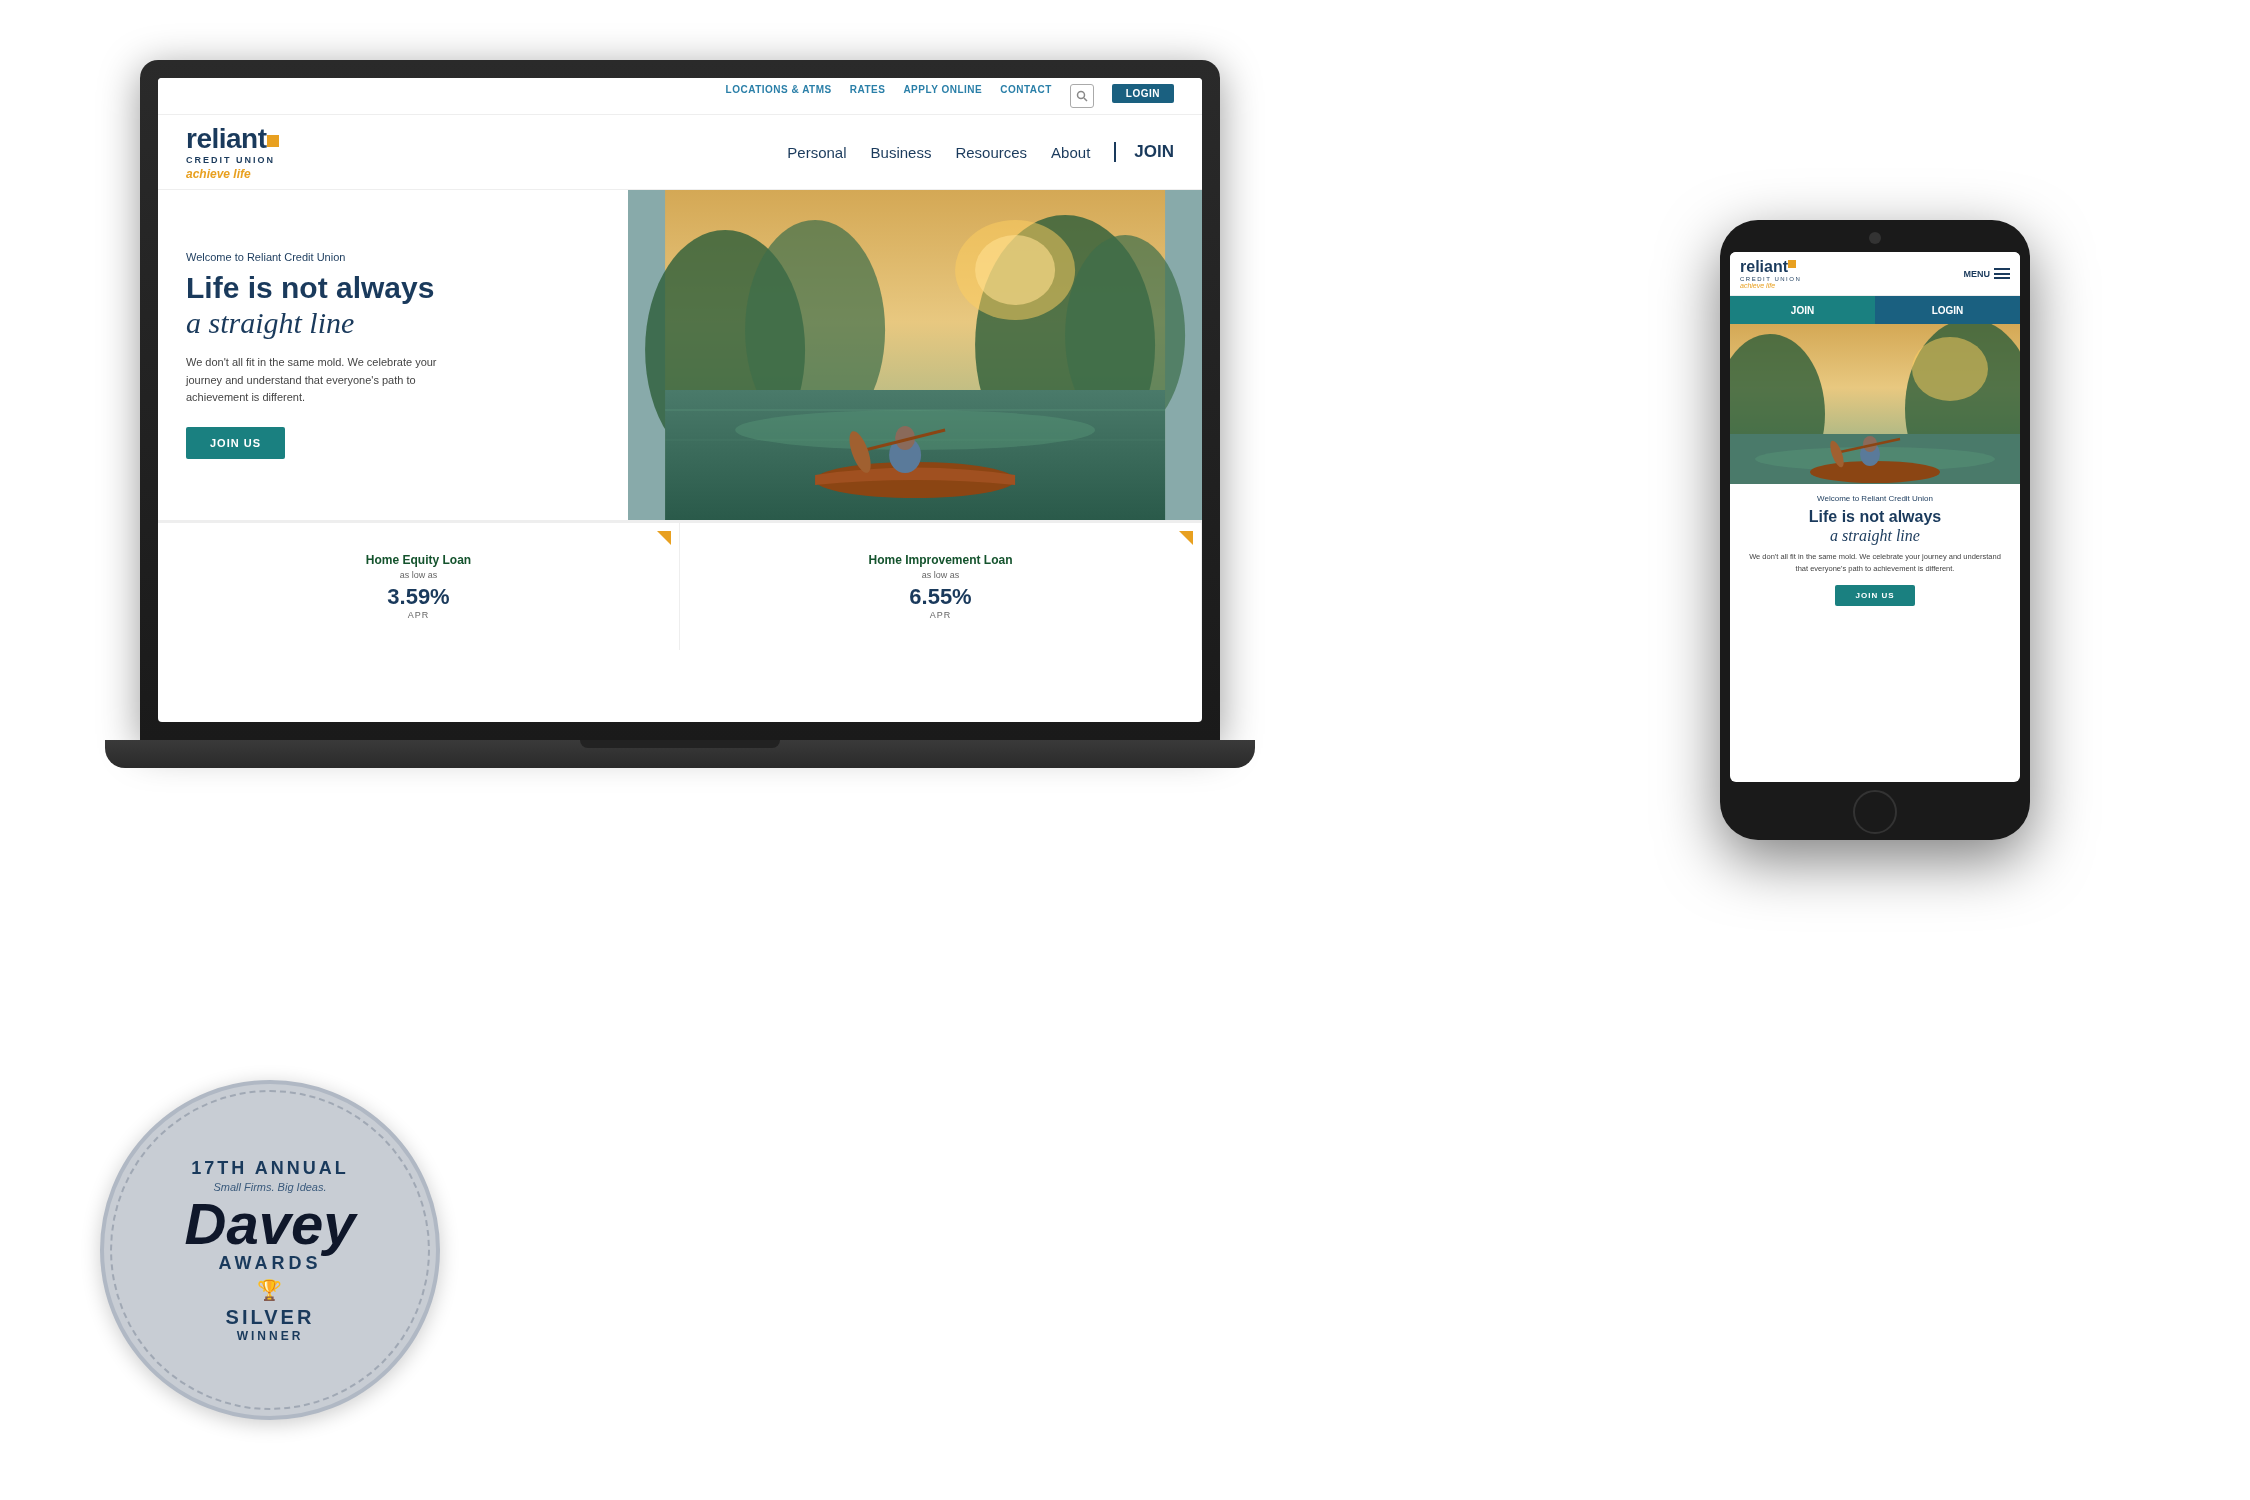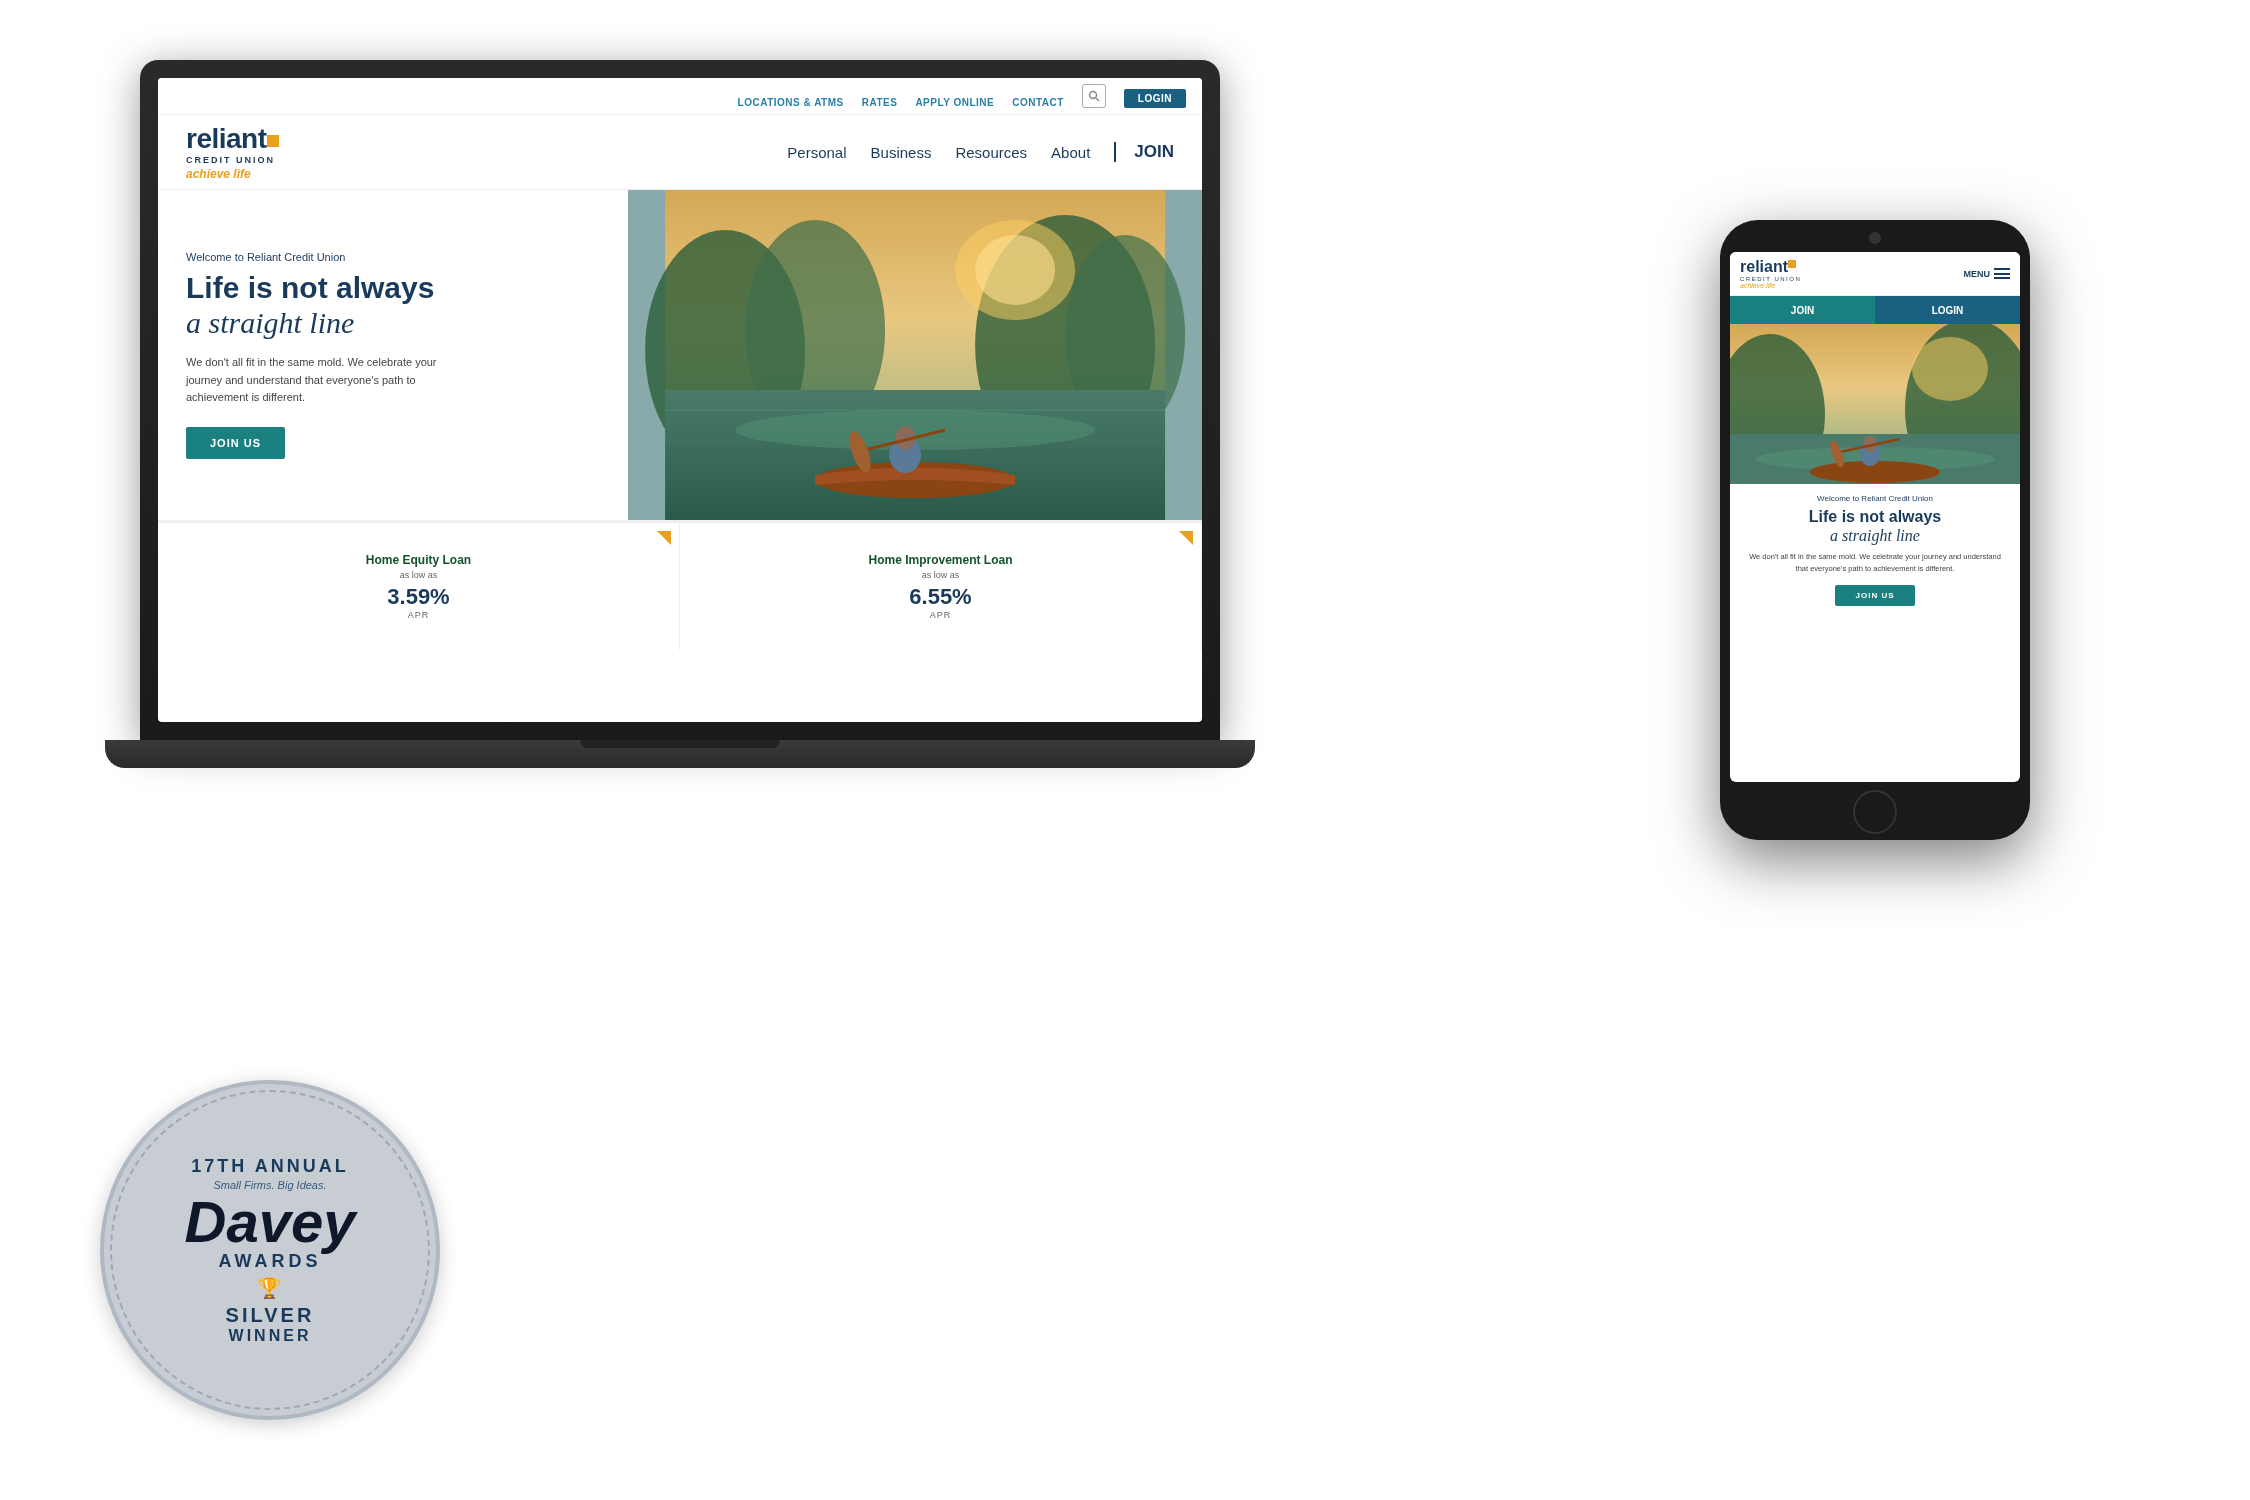--- a/index.html
+++ b/index.html
@@ -72,24 +72,24 @@
     
     .website {
       width: 100%;
       height: 100%;
       overflow: hidden;
     }
 
     
     .top-bar {
       background: #fff;
-      padding: 6px 16px;
+      padding: 6px 28px;
       display: flex;
       justify-content: flex-end;
-      align-items: flex-end;
+      align-items: flex-start;
       gap: 18px;
       border-bottom: 1px solid #eee;
     }
     .top-bar-link {
       font-size: 10px;
       color: #2a7fa8;
       font-weight: 600;
       letter-spacing: 0.5px;
       text-decoration: none;
     }
@@ -482,21 +482,21 @@
       color: #1a3a5c;
       margin: 4px 0;
     }
     .badge-silver {
       font-size: 20px;
       font-weight: 900;
       color: #1a3a5c;
       letter-spacing: 3px;
     }
     .badge-winner {
-      font-size: 16px;
+      font-size: 12px;
       font-weight: 700;
       color: #1a3a5c;
       letter-spacing: 3px;
     }
 
     
     .canoe-svg {
       width: 100%;
       height: 100%;
     }

